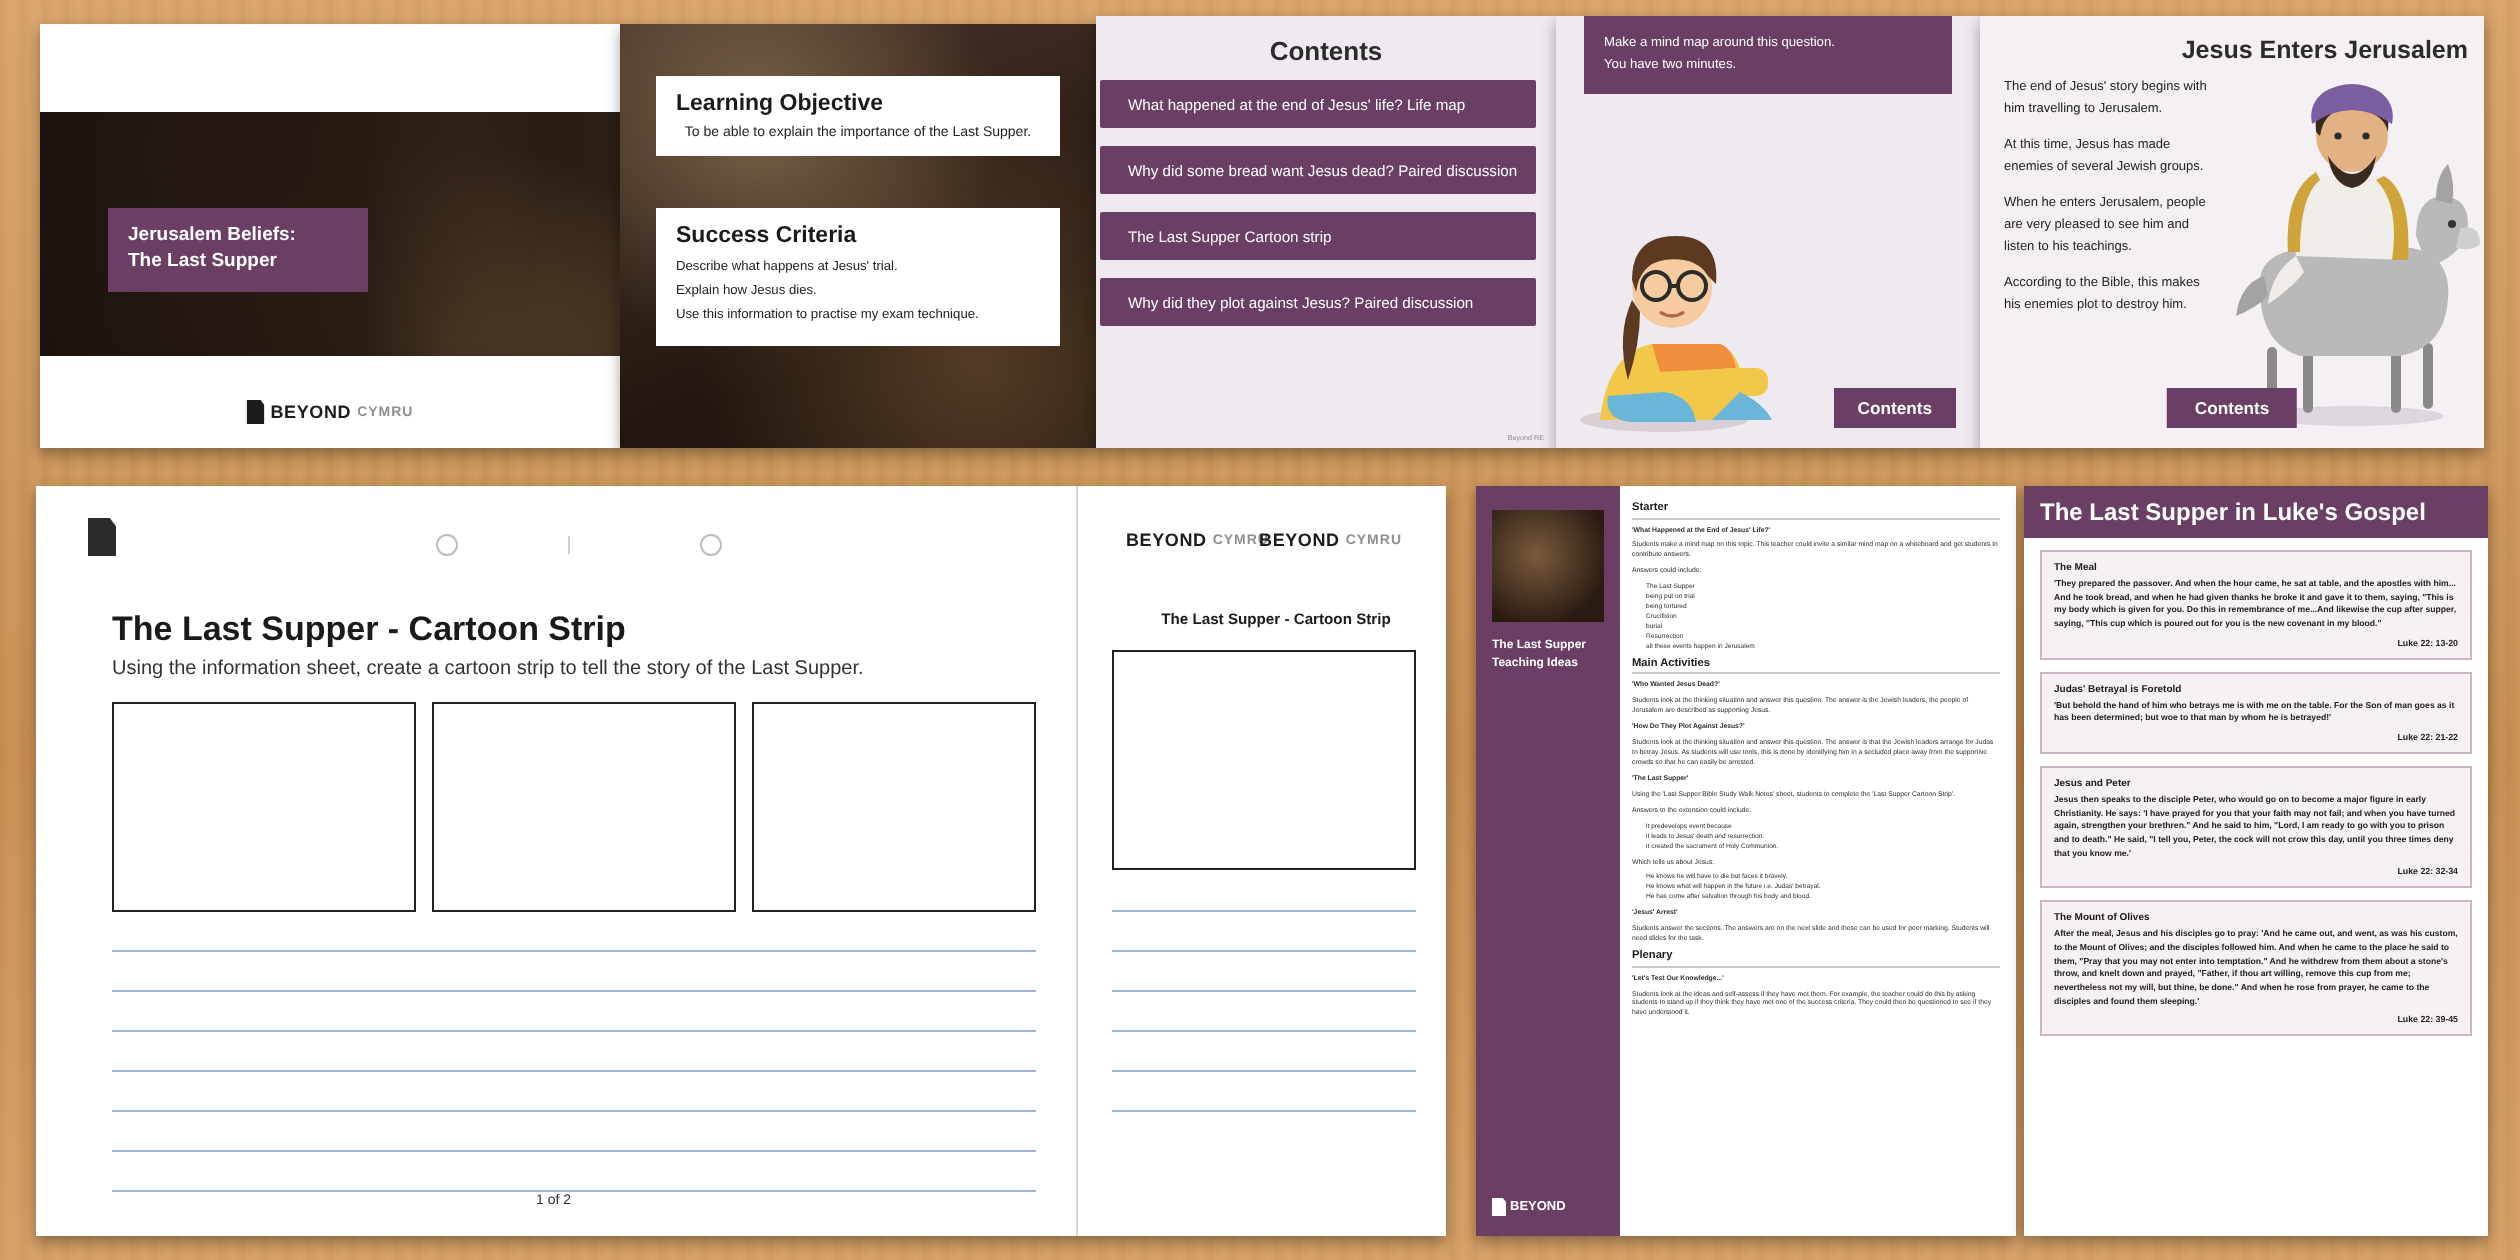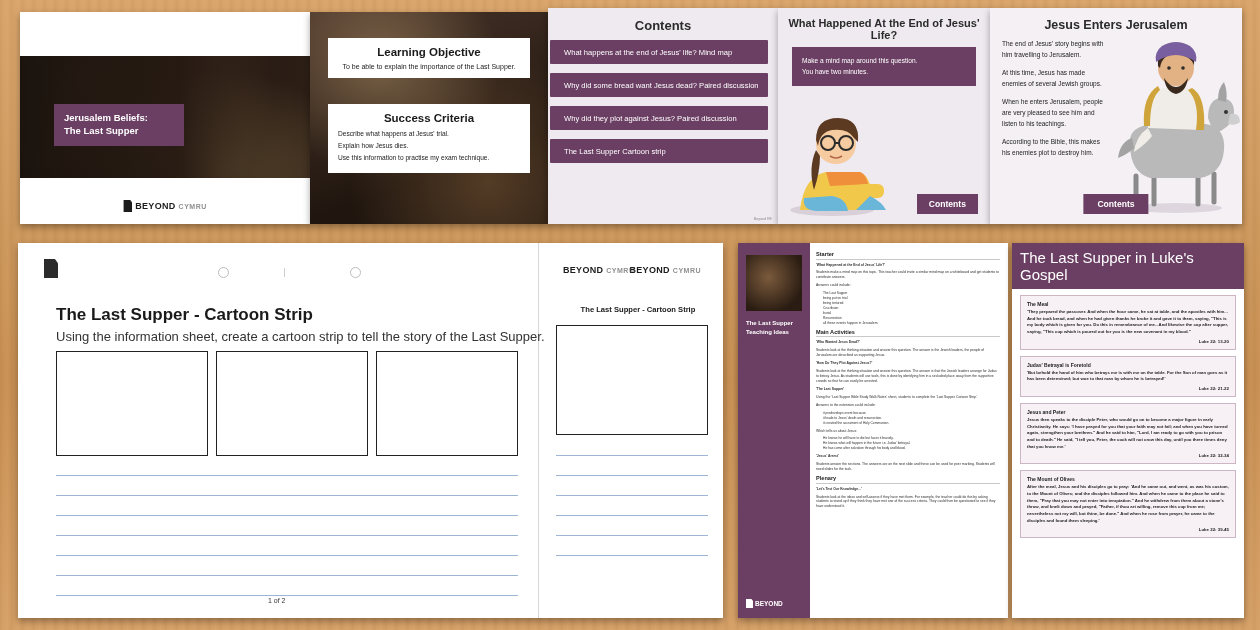--- a/index.html
+++ b/index.html
@@ -69,21 +69,21 @@
   .s2-bg:after{
     content:""; position:absolute; inset:0;
     background:radial-gradient(ellipse at 30% 25%, rgba(235,200,140,0.35), rgba(0,0,0,0) 50%),
                radial-gradient(ellipse at 75% 80%, rgba(180,130,80,0.35), rgba(0,0,0,0) 55%);
   }
   .s2-panel {
     position:absolute; left:18px; right:18px; background:#fff; padding:8px 10px;
   }
   #s2-panel-a { top:26px; }
   #s2-panel-b { top:92px; }
-  .s2-h { text-align:center; font-size:11.5px; font-weight:bold; color:#1a1a1a; margin:0 0 5px; }
+  .s2-h { text-align:left; font-size:11.5px; font-weight:bold; color:#1a1a1a; margin:0 0 5px; }
   .s2-line { font-size:6.6px; color:#222; line-height:1.5; margin:0 0 2px; }
   .s2-sub { text-align:center; font-size:7px; color:#222; }
 
   
   #slide3 { left:548px; top:8px; width:230px; height:216px; background:#efeaf0; }
   .s3-title { text-align:center; font-size:13px; font-weight:bold; color:#2b2b2b; padding:10px 0 7px; }
   .s3-item {
     margin:0 0 9px 0; height:24px; background:#6b3f63; color:#fff;
     font-size:7.6px; display:flex; align-items:center; padding-left:14px;
     border-radius:1px;
@@ -97,40 +97,40 @@
     margin:0 14px; background:#6b3f63; color:#fff; padding:9px 10px; font-size:6.6px; line-height:1.6;
   }
   .s4-girl { position:absolute; left:8px; bottom:6px; width:110px; height:120px; }
   .s4-btn {
     position:absolute; right:12px; bottom:10px; background:#6b3f63; color:#fff;
     font-size:8.6px; font-weight:bold; padding:5px 12px;
   }
 
   
   #slide5 { left:990px; top:8px; width:252px; height:216px; background:#f4f0f4; }
-  .s5-title { text-align:center; font-size:12.5px; font-weight:bold; color:#2b2b2b; padding:10px 8px 6px; }
+  .s5-title { text-align:right; font-size:12.5px; font-weight:bold; color:#2b2b2b; padding:10px 8px 6px; }
   .s5-title em { font-style:normal; }
   .s5-body { padding:0 12px; font-size:6.5px; color:#222; line-height:1.75; width:130px; }
   .s5-btn {
     position:absolute; left:50%; transform:translateX(-50%); bottom:10px;
     background:#6b3f63; color:#fff; font-size:8.6px; font-weight:bold; padding:5px 14px;
   }
   .s5-art { position:absolute; right:2px; top:18px; width:126px; height:190px; }
 
   
   #worksheet { left:18px; top:243px; width:705px; height:375px; background:#fff; }
   .ws-fold { position:absolute; left:520px; top:0; bottom:0; width:1px; background:#d8d8d8; }
   .ws-logo-mark { position:absolute; left:26px; top:16px; width:14px; height:19px; background:#2b2b2b;
     clip-path:polygon(0 0,78% 0,100% 22%,100% 100%,0 100%); }
   .ws-ring { position:absolute; width:11px; height:11px; border:1.6px solid #bdbdbd; border-radius:50%; top:24px; }
   .ws-tick { position:absolute; width:1.4px; height:9px; background:#cfcfcf; top:25px; }
   #ws-logo-r { position:absolute; right:22px; top:22px; }
   #ws-logo-r2 { position:absolute; left:545px; top:22px; }
   .ws-h1 { position:absolute; left:38px; top:62px; font-size:17px; font-weight:bold; color:#1a1a1a; }
-  .ws-sub { position:absolute; left:38px; top:86px; font-size:13px; color:#333; }
+  .ws-sub { position:absolute; left:38px; top:86px; font-size:10px; color:#333; }
   .ws-cell { position:absolute; border:1.4px solid #222; background:#fff; }
   .ws-rule { position:absolute; height:1px; background:#9db6d6; }
   .ws-rhead { position:absolute; left:545px; top:62px; width:150px; text-align:center; font-size:7.6px; font-weight:bold; color:#1a1a1a; }
   .ws-page { position:absolute; left:250px; bottom:14px; font-size:7px; color:#333; }
 
   
   #teaching { left:738px; top:243px; width:270px; height:375px; background:#fff; }
   .ti-side { position:absolute; left:0; top:0; bottom:0; width:72px; background:#6b3f63; }
   .ti-photo { position:absolute; left:8px; top:12px; width:56px; height:56px;
     background:radial-gradient(circle at 40% 40%, #7a5a3c, #2a1c12 75%); }
@@ -140,21 +140,21 @@
   .ti-body { position:absolute; left:78px; right:8px; top:8px; bottom:6px; }
   .ti-h { font-size:5.6px; font-weight:bold; color:#1a1a1a; margin:0 0 1.5px; }
   .ti-hr { height:1px; background:#c9c9c9; margin:1px 0 3px; }
   .ti-p { font-size:3.4px; color:#2e2e2e; line-height:1.45; margin:0 0 3px; }
   .ti-b { font-weight:bold; }
   .ti-list { margin:0 0 3px 7px; padding:0; }
   .ti-list li { font-size:3.3px; color:#2e2e2e; line-height:1.5; }
 
   
   #luke { left:1012px; top:243px; width:232px; height:375px; background:#fff; }
-  .lk-head { background:#6b3f63; color:#fff; font-size:15px; font-weight:normal; padding:6px 8px; }
+  .lk-head { background:#6b3f63; color:#fff; font-size:12px; font-weight:bold; padding:6px 8px; }
   .lk-box { margin:6px 8px; border:1px solid #cbb6c6; background:#f7f1f6; padding:5px 6px; }
   .lk-t { font-size:5px; font-weight:bold; color:#1a1a1a; margin:0 0 2px; }
   .lk-q { font-size:4.3px; color:#222; line-height:1.55; margin:0; font-weight:bold; }
   .lk-ref { font-size:4.4px; font-weight:bold; color:#222; text-align:right; margin-top:3px; }
 
   .clip { overflow:hidden; }
 </style>
 </head>
 <body>
 
@@ -186,30 +186,29 @@
       <div class="s2-h">Success Criteria</div>
       <div class="s2-line">Describe what happens at Jesus' trial.</div>
       <div class="s2-line">Explain how Jesus dies.</div>
       <div class="s2-line">Use this information to practise my exam technique.</div>
     </div>
   </div>
 
   <div class="card" id="slide3">
     <div class="s3-title">Contents</div>
     <div style="padding:0 10px 0 2px;">
-      <div class="s3-item">What happens at the end of Jesus' life? Mind map</div>
+      <div class="s3-item">What happened at the end of Jesus' life? Life map</div>
       <div class="s3-item">Why did some bread want Jesus dead? Paired discussion</div>
+      <div class="s3-item">The Last Supper Cartoon strip</div>
       <div class="s3-item">Why did they plot against Jesus? Paired discussion</div>
-      <div class="s3-item">The Last Supper Cartoon strip</div>
     </div>
     <div class="s3-foot">Beyond RE</div>
   </div>
 
   <div class="card" id="slide4">
-    <div class="s4-title">What Happened At the End of Jesus' Life?</div>
     <div class="s4-box">
       <div>Make a mind map around this question.</div>
       <div>You have two minutes.</div>
     </div>
     <svg class="s4-girl" viewBox="0 0 110 120">
       <ellipse cx="46" cy="112" rx="42" ry="6" fill="#d8cfd8"></ellipse>
       <path d="M14 112 Q18 78 40 74 L74 74 Q88 80 86 112 Z" fill="#f2c84b"></path>
       <path d="M40 74 L74 74 Q80 76 82 86 L44 88 Z" fill="#ef8f3c"></path>
       <rect x="72" y="86" width="26" height="14" rx="6" fill="#f2c84b"></rect>
       <path d="M84 98 Q96 104 100 112 L70 112 Z" fill="#6ab6d8"></path>

